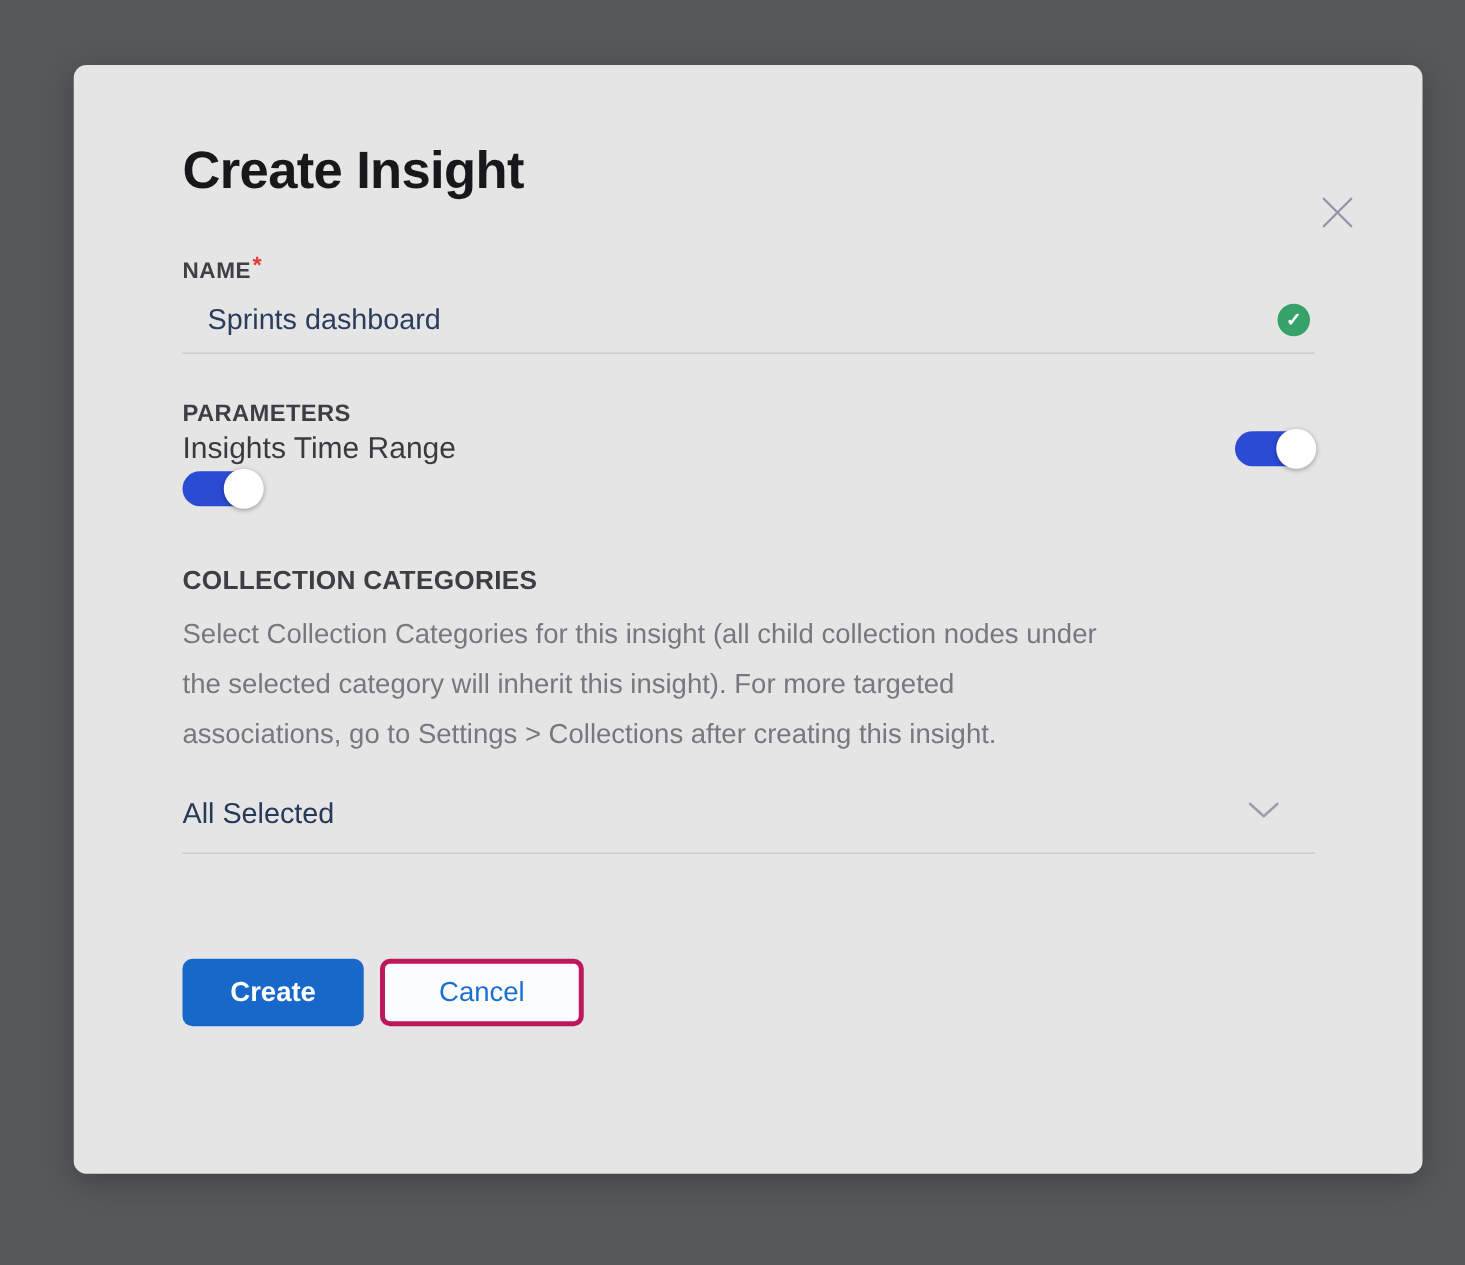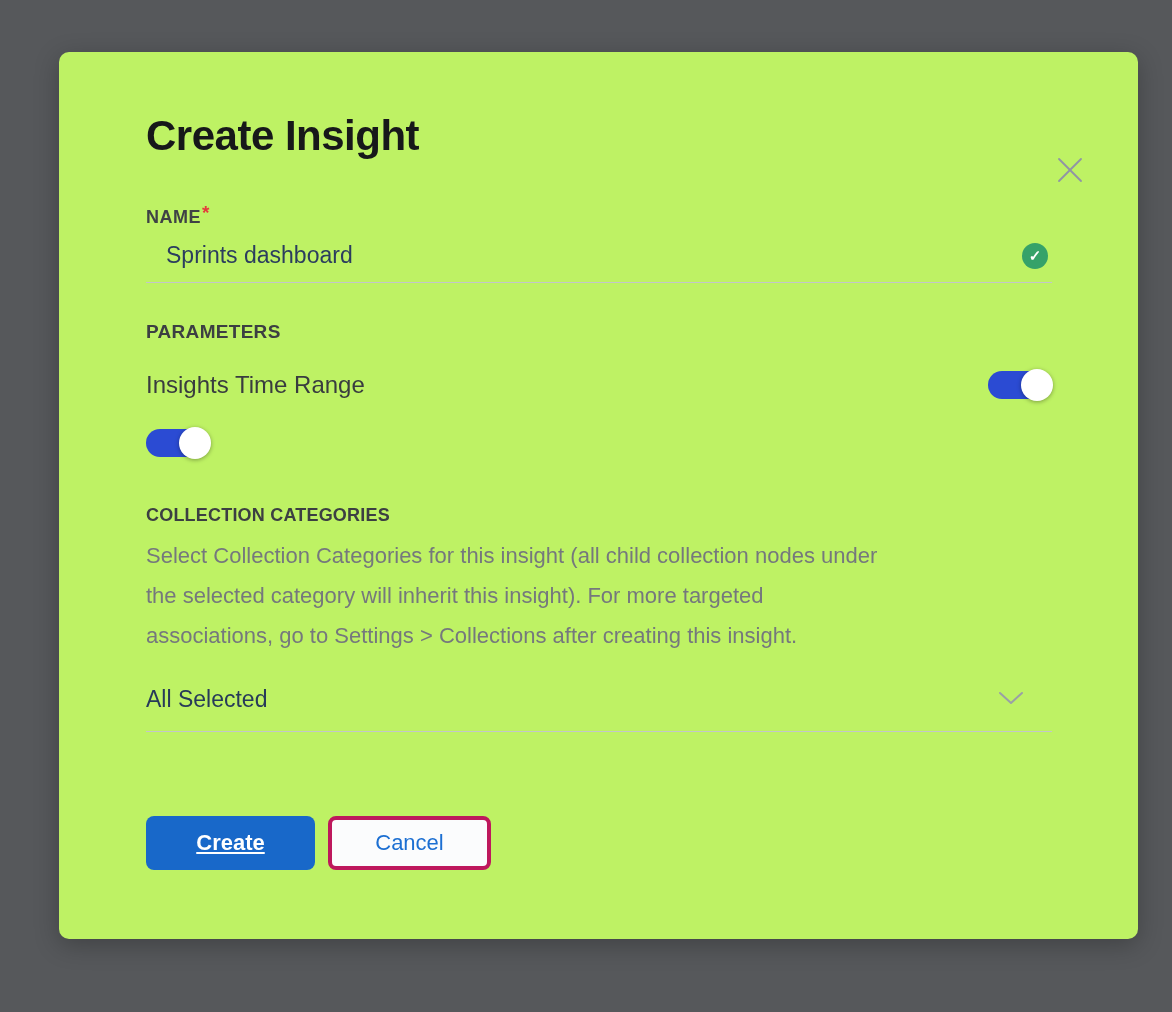--- a/index.html
+++ b/index.html
@@ -11,21 +11,21 @@
   }
   .overlay {
     position: absolute; inset: 0;
     width: 1172px; height: 1012px;
     background: #56585B;
   }
   .modal {
     position: absolute;
     left: 59px; top: 52px;
     width: 1079px; height: 887px;
-    background: #bef264;
+    background: #e5e5e5;
     border-radius: 10px;
     padding: 58px 86px 0 87px;
     overflow: hidden;
     box-shadow: 0 6px 24px rgba(0,0,0,0.25);
   }
   .modal-title {
     font-size: 42px;
     font-weight: 700;
     letter-spacing: -0.5px;
     color: #17181a;
@@ -89,21 +89,20 @@
   .section-heading {
     font-size: 19px;
     font-weight: 700;
     letter-spacing: 0.3px;
     color: #3c3f42;
   }
   .toggle-row {
     display: flex;
     align-items: center;
     justify-content: space-between;
-    margin-top: 26px;
     height: 32px;
   }
   .toggle-label {
     font-size: 24px;
     color: #393c3f;
   }
   .toggle {
     position: relative;
     width: 62px; height: 28px;
     background: #2B4BD3;
@@ -116,21 +115,21 @@
     position: absolute;
     top: -2px; right: -3px;
     width: 32px; height: 32px;
     border-radius: 50%;
     background: #ffffff;
     box-shadow: 0 1px 4px rgba(0,0,0,0.35);
   }
 
   .collections-section { margin-top: 46px; }
   .collections-heading {
-    font-size: 18px;
+    font-size: 21px;
     font-weight: 700;
     letter-spacing: 0.2px;
     color: #3c3f42;
   }
   .collections-desc {
     margin-top: 10px;
     font-size: 22px;
     line-height: 40px;
     color: #75787d;
   }
@@ -159,26 +158,25 @@
     height: 54px;
     border-radius: 8px;
     font-family: "Liberation Sans", sans-serif;
     font-size: 22px;
     cursor: pointer;
     display: inline-flex;
     align-items: center;
     justify-content: center;
   }
   .btn-create {
-    width: 169px;
+    width: 145px;
     background: #1868C9;
     border: none;
     color: #ffffff;
     font-weight: 700;
-    text-decoration: underline;
   }
   .btn-cancel {
     width: 163px;
     background: #fbfcfd;
     border: 4px solid #be185d;
     color: #1c6fd2;
     font-weight: 400;
   }
 </style>
 </head>

